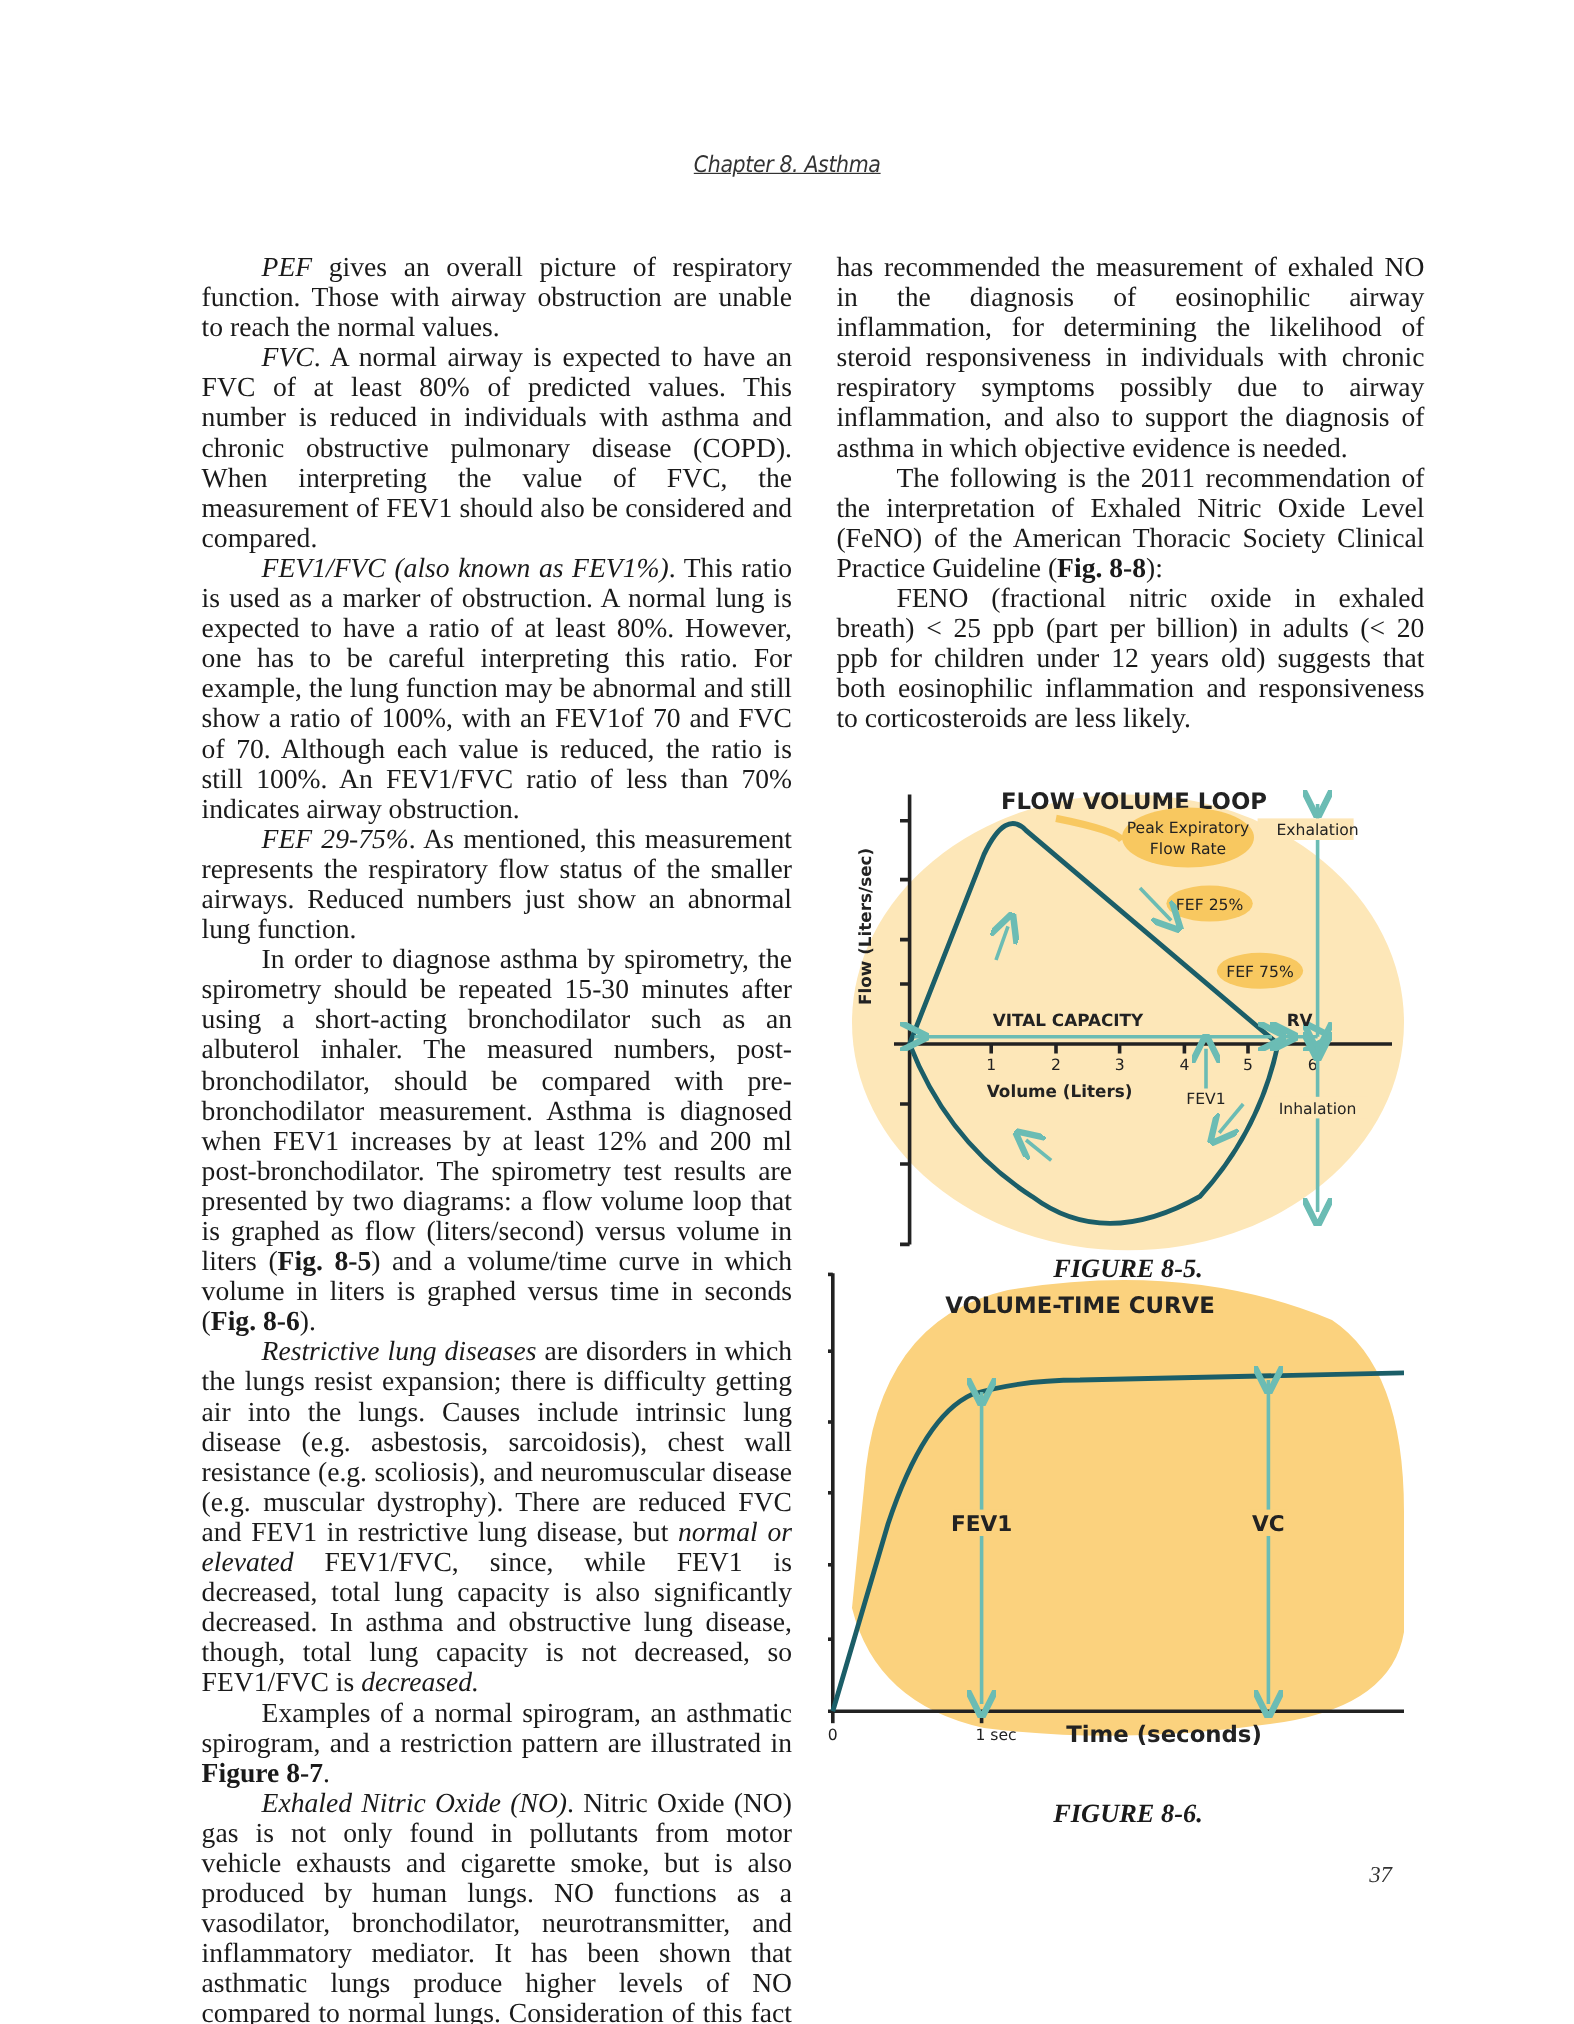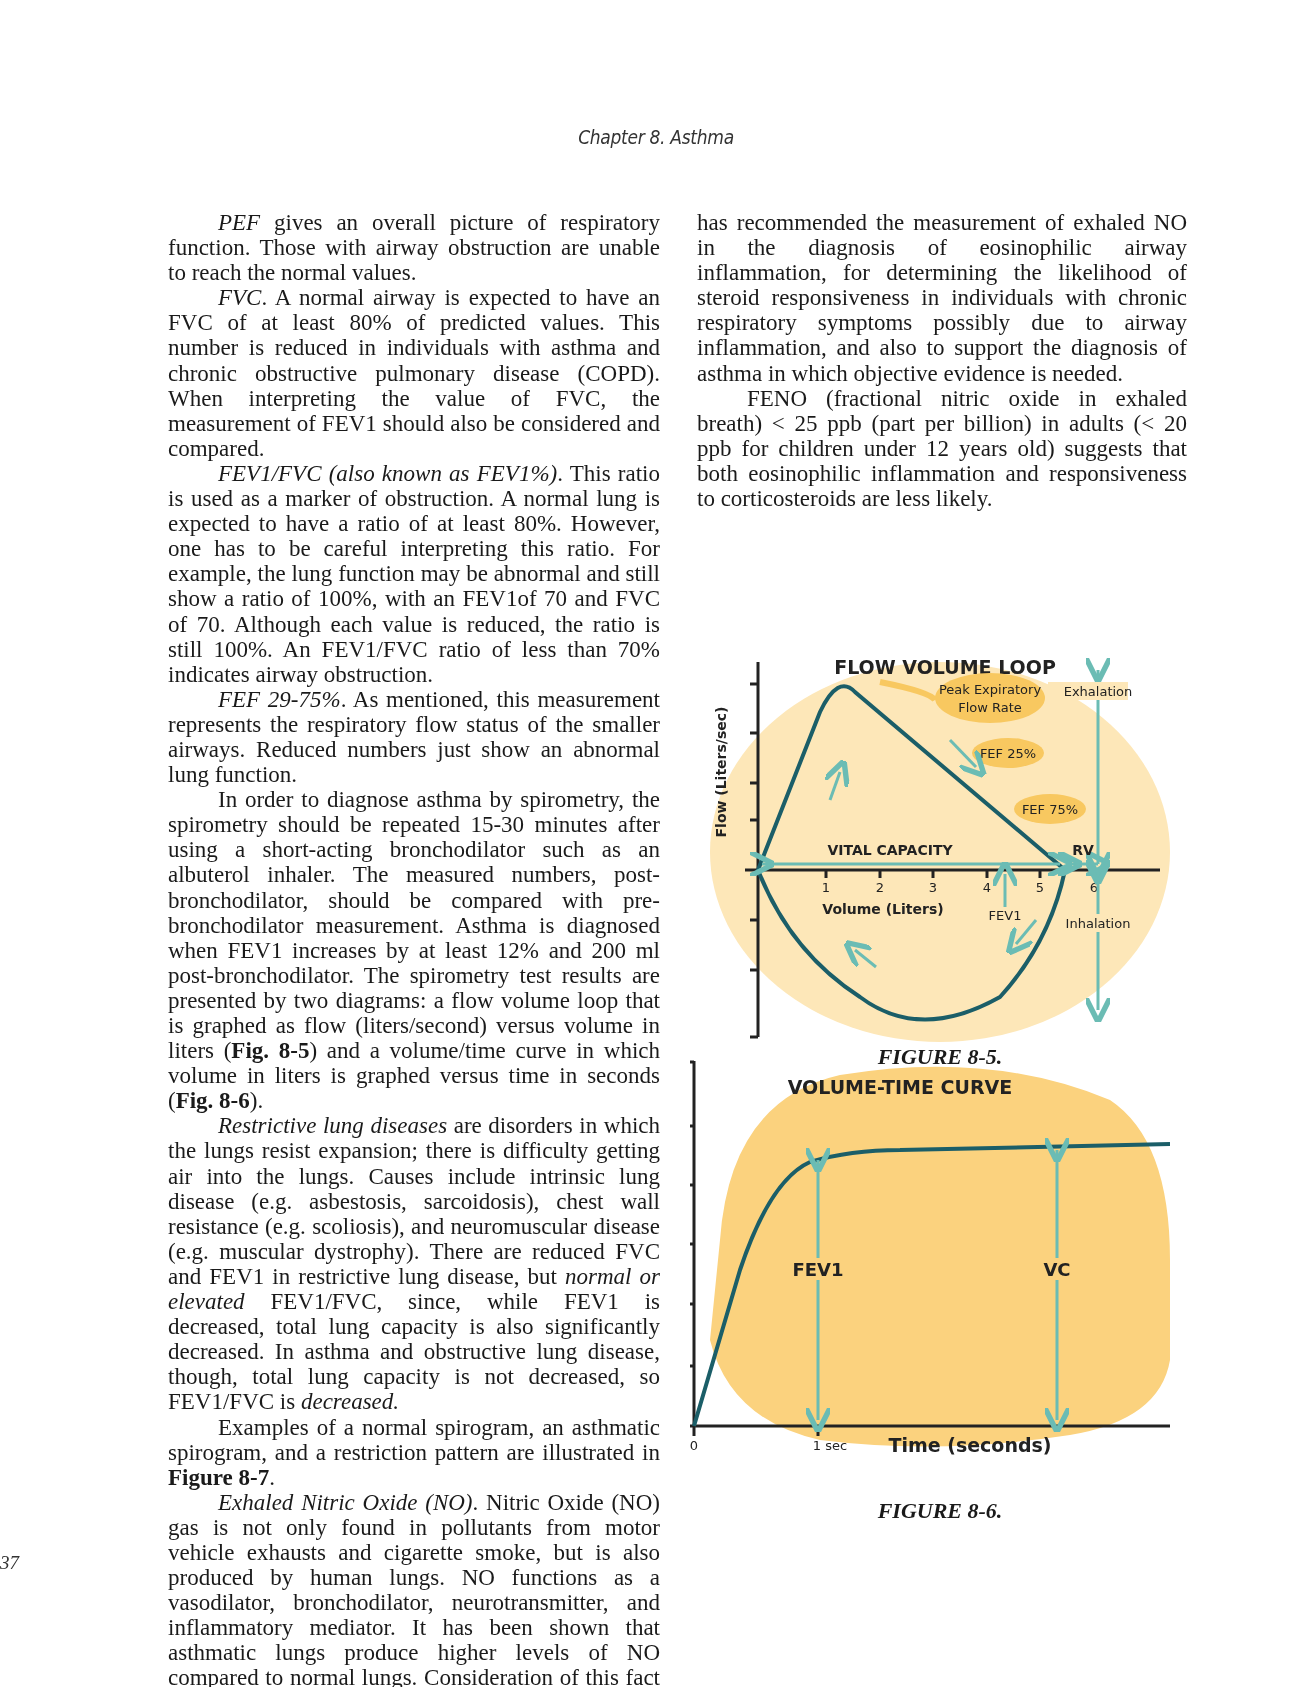--- a/index.html
+++ b/index.html
@@ -1,51 +1,52 @@
 <!DOCTYPE html>
 <html><head>
 <meta charset="utf-8">
 <style>
   html,body{margin:0;padding:0;background:#fff;}
   body{width:1312px;height:1687px;position:relative;overflow:hidden;font-family:"Liberation Serif","DejaVu Serif",serif;color:#1a1a1a;}
-  .running-head{position:absolute;top:126px;left:0;width:1312px;text-align:center;font-family:"DejaVu Sans",sans-serif;font-style:italic;font-size:19px;color:#333;font-stretch:condensed;letter-spacing:-0.3px;}
+  .running-head{position:absolute;top:126px;left:0;width:1312px;text-align:center;font-family:"DejaVu Sans",sans-serif;font-style:italic;font-size:19px;color:#333;font-stretch:condensed;letter-spacing:-0.3px;text-decoration:underline;}
   .col{position:absolute;top:210px;font-size:23px;line-height:25.1px;text-align:justify;}
   .col.left{left:168px;width:492px;}
   .col.right{left:697px;width:490px;}
   .col p{margin:0;}
   .col p.indent{text-indent:50px;}
   .col i{font-style:italic;}
   .col b{font-weight:bold;}
   .figure{position:absolute;}
   .fig1{left:700px;top:652px;width:470px;height:390px;}
   .fig2{left:690px;top:1060px;width:480px;height:410px;}
   .caption{position:absolute;width:240px;text-align:center;font-style:italic;font-weight:bold;font-size:22px;font-family:"Liberation Serif",serif;}
   .cap1{left:820px;top:1044px;}
   .cap2{left:820px;top:1498px;}
-  .page-number{position:absolute;top:1552px;left:0;width:1160px;text-align:left;font-style:italic;font-size:19px;color:#333;}
+  .page-number{position:absolute;top:1552px;left:0;width:1160px;text-align:right;font-style:italic;font-size:19px;color:#333;}
   svg text{font-family:"DejaVu Sans","Liberation Sans",sans-serif;}
 </style>
 </head>
 <body>
 
 <div class="running-head">Chapter 8. Asthma</div>
 
 <div class="col left">
   <p class="indent"><i>PEF</i><span> gives an overall picture of respiratory function. Those with airway obstruction are unable to reach the normal values.</span></p>
   <p class="indent"><i>FVC</i><span>. A normal airway is expected to have an FVC of at least 80% of predicted values. This number is reduced in individuals with asthma and chronic obstructive pulmonary disease (COPD). When interpreting the value of FVC, the measurement of FEV1 should also be considered and compared.</span></p>
   <p class="indent"><i>FEV1/FVC (also known as FEV1%)</i><span>. This ratio is used as a marker of obstruction. A normal lung is expected to have a ratio of at least 80%. However, one has to be careful interpreting this ratio. For example, the lung function may be abnormal and still show a ratio of 100%, with an FEV1of 70 and FVC of 70. Although each value is reduced, the ratio is still 100%. An FEV1/FVC ratio of less than 70% indicates airway obstruction.</span></p>
   <p class="indent"><i>FEF 29-75%</i><span>. As mentioned, this measurement represents the respiratory flow status of the smaller airways. Reduced numbers just show an abnormal lung function.</span></p>
   <p class="indent"><span>In order to diagnose asthma by spirometry, the spirometry should be repeated 15-30 minutes after using a short-acting bronchodilator such as an albuterol inhaler. The measured numbers, post-bronchodilator, should be compared with pre-bronchodilator measurement. Asthma is diagnosed when FEV1 increases by at least 12% and 200 ml post-bronchodilator. The spirometry test results are presented by two diagrams: a flow volume loop that is graphed as flow (liters/second) versus volume in liters (</span><b>Fig. 8-5</b><span>) and a volume/time curve in which volume in liters is graphed versus time in seconds (</span><b>Fig. 8-6</b><span>).</span></p>
   <p class="indent"><i>Restrictive lung diseases</i><span> are disorders in which the lungs resist expansion; there is difficulty getting air into the lungs. Causes include intrinsic lung disease (e.g. asbestosis, sarcoidosis), chest wall resistance (e.g. scoliosis), and neuromuscular disease (e.g. muscular dystrophy). There are reduced FVC and FEV1 in restrictive lung disease, but </span><i>normal or elevated</i><span> FEV1/FVC, since, while FEV1 is decreased, total lung capacity is also significantly decreased. In asthma and obstructive lung disease, though, total lung capacity is not decreased, so FEV1/FVC is </span><i>decreased.</i></p>
   <p class="indent"><span>Examples of a normal spirogram, an asthmatic spirogram, and a restriction pattern are illustrated in </span><b>Figure 8-7</b><span>.</span></p>
   <p class="indent"><i>Exhaled Nitric Oxide (NO)</i><span>. Nitric Oxide (NO) gas is not only found in pollutants from motor vehicle exhausts and cigarette smoke, but is also produced by human lungs. NO functions as a vasodilator, bronchodilator, neurotransmitter, and inflammatory mediator. It has been shown that asthmatic lungs produce higher levels of NO compared to normal lungs. Consideration of this fact has led to the design of a device for measuring exhaled NO in those with suspected asthma. The American Thoracic Society</span></p>
 </div>
 
 <div class="col right">
   <p>has recommended the measurement of exhaled NO in the diagnosis of eosinophilic airway inflammation, for determining the likelihood of steroid responsiveness in individuals with chronic respiratory symptoms possibly due to airway inflammation, and also to support the diagnosis of asthma in which objective evidence is needed.</p>
+  <p class="indent"><span>The following is the 2011 recommendation of the interpretation of Exhaled Nitric Oxide Level (FeNO) of the American Thoracic Society Clinical Practice Guideline (</span><b>Fig. 8-8</b><span>):</span></p>
   <p class="indent">FENO (fractional nitric oxide in exhaled breath) &lt; 25 ppb (part per billion) in adults (&lt; 20 ppb for children under 12 years old) suggests that both eosinophilic inflammation and responsiveness to corticosteroids are less likely.</p>
 </div>
 
 <div class="figure fig1">
 <svg width="470" height="390" viewBox="0 0 470 390">
   <defs>
     <marker id="ah" markerWidth="8" markerHeight="8" refX="4" refY="4" orient="auto">
           <path d="M0,0 L8,4 L0,8" fill="none" stroke="#6bbcb4" stroke-width="1.8"></path>
         </marker>
   </defs>

